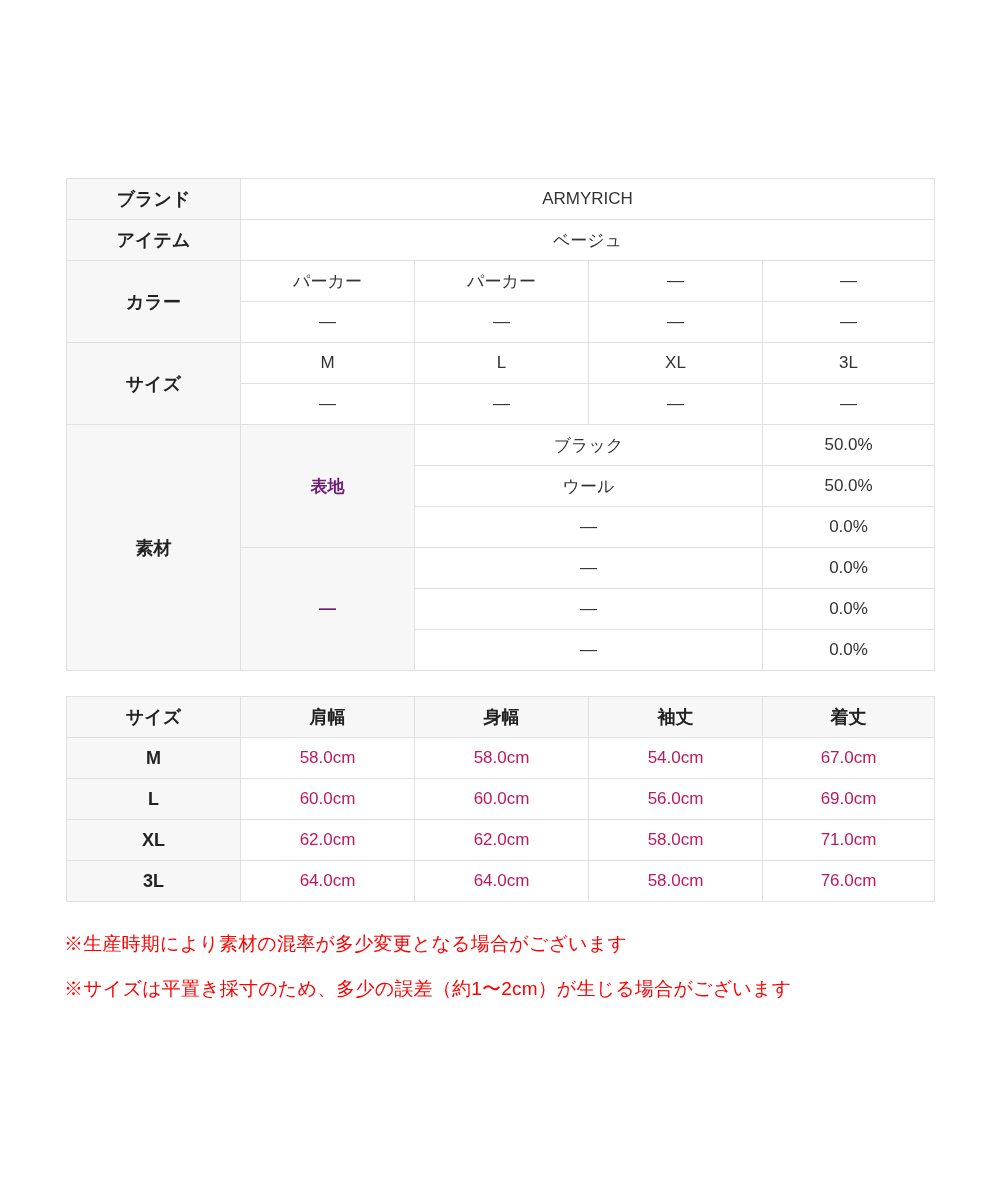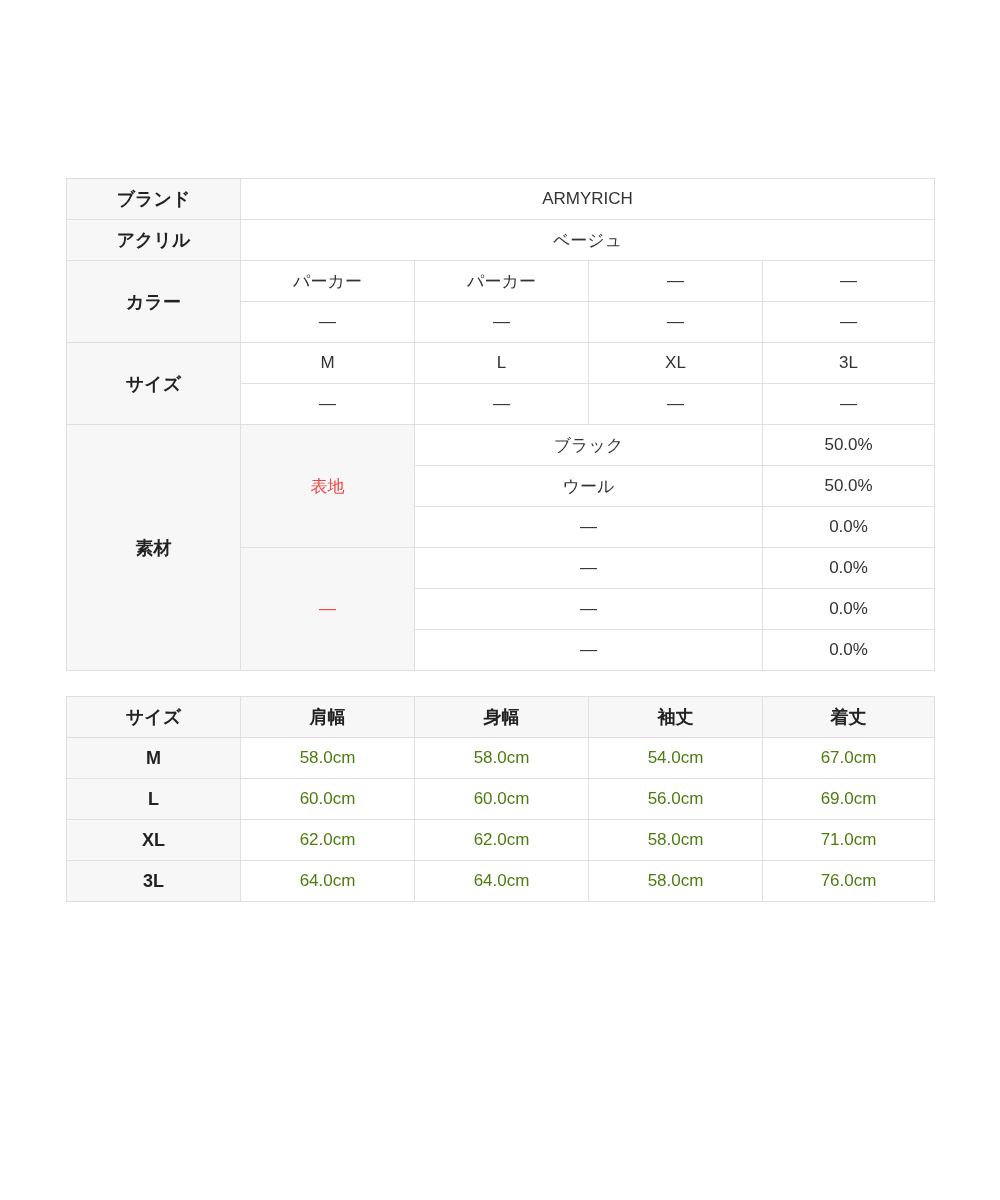--- a/index.html
+++ b/index.html
@@ -42,43 +42,43 @@
     font-weight: 400;
   }
   .spec-table td.rowhead {
     background: #f7f7f7;
     font-weight: bold;
     color: #222222;
     font-size: 18px;
   }
   .spec-table td.subhead {
     background: #f7f7f7;
-    font-weight: normal;
-    color: #ef4444;
+    font-weight: bold;
+    color: #701a75;
     font-size: 17px;
   }
 
   
   .size-table {
     position: absolute;
     left: 66px;
     top: 696px;
     width: 868px;
     border-collapse: collapse;
     table-layout: fixed;
   }
   .size-table th, .size-table td {
     border: 1px solid #e0e0e0;
     height: 40px;
     font-size: 17px;
     text-align: center;
     vertical-align: middle;
     padding: 0;
     font-weight: 400;
-    color: #4d7c0f;
+    color: #be185d;
   }
   .size-table th {
     background: #f7f7f7;
     font-weight: bold;
     color: #222222;
     font-size: 18px;
   }
   .size-table td.size-label {
     background: #f7f7f7;
     font-weight: bold;
@@ -116,21 +116,21 @@
       <col style="width:172px">
     </colgroup>
     <tbody>
 
       <tr>
         <td class="rowhead">ブランド</td>
         <td colspan="4">ARMYRICH</td>
       </tr>
 
       <tr>
-        <td class="rowhead">アクリル</td>
+        <td class="rowhead">アイテム</td>
         <td colspan="4">ベージュ</td>
       </tr>
 
       <tr>
         <td class="rowhead" rowspan="2">カラー</td>
         <td>パーカー</td>
         <td>パーカー</td>
         <td>—</td>
         <td>—</td>
       </tr>
@@ -230,14 +230,18 @@
       <tr>
         <td class="size-label">3L</td>
         <td>64.0cm</td>
         <td>64.0cm</td>
         <td>58.0cm</td>
         <td>76.0cm</td>
       </tr>
     </tbody>
   </table>
 
+  <div class="notes">
+    <div class="note">※生産時期により素材の混率が多少変更となる場合がございます</div>
+    <div class="note">※サイズは平置き採寸のため、多少の誤差（約1〜2cm）が生じる場合がございます</div>
+  </div>
 
 </div>
 
 </body></html>

